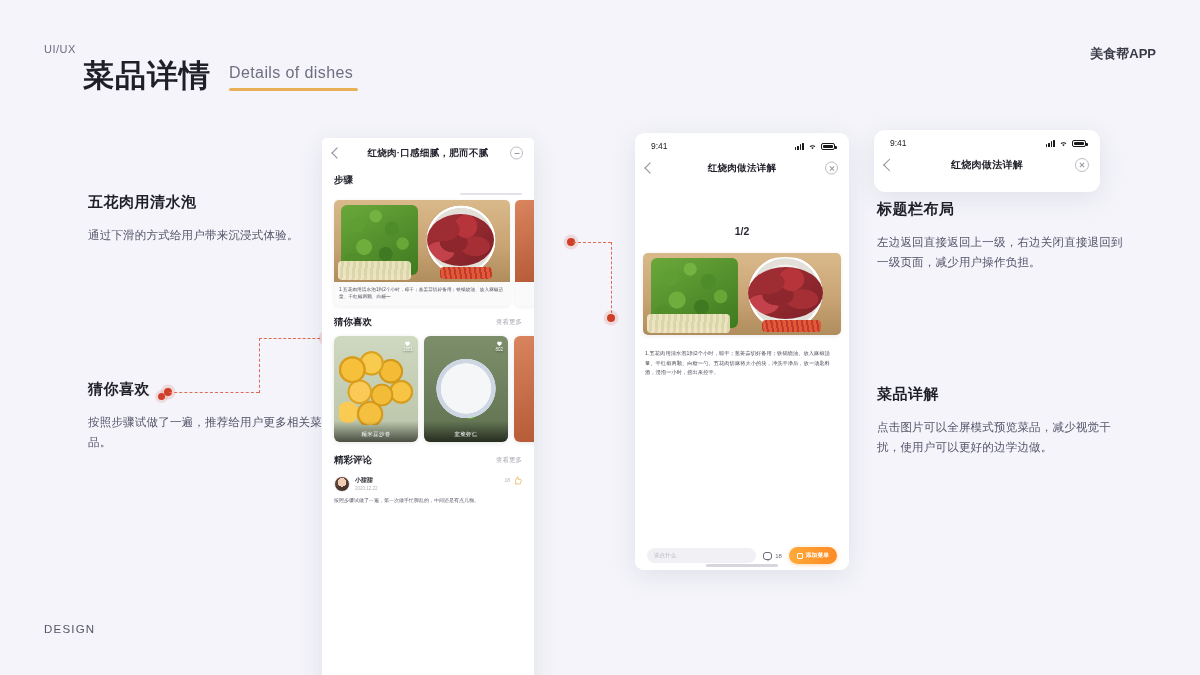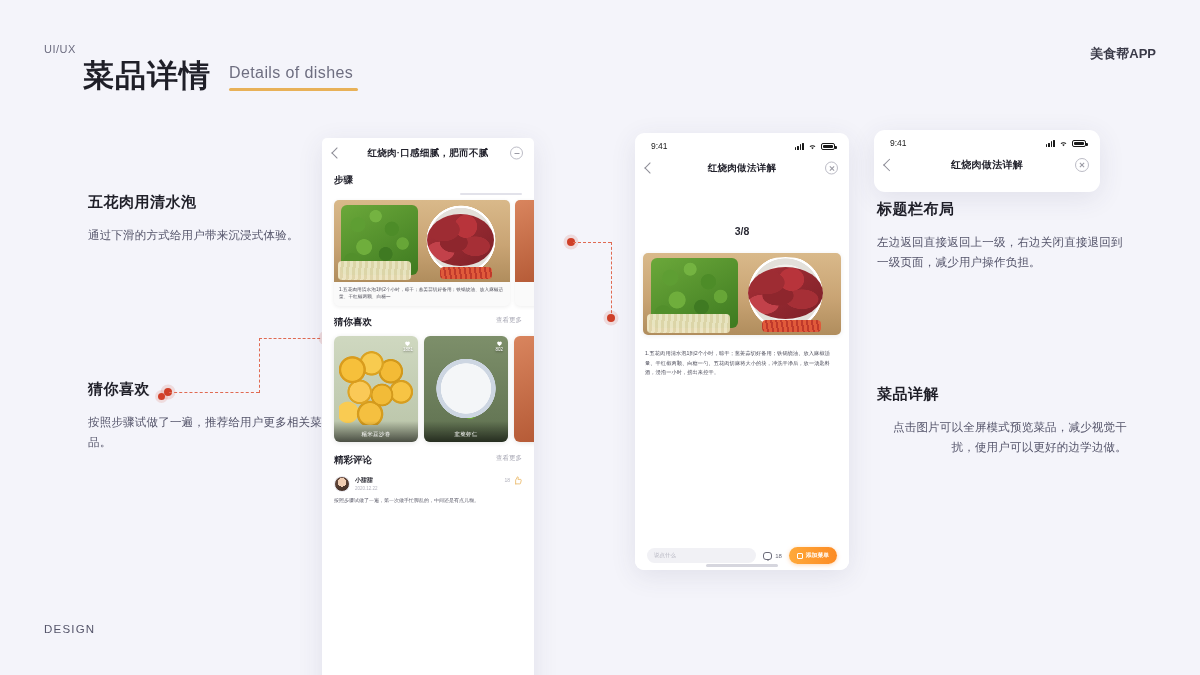--- a/index.html
+++ b/index.html
@@ -38,21 +38,21 @@
   .anno h3 {
     font-size: 15px; font-weight: 700; color: #1f1f28; letter-spacing: .5px;
     margin-bottom: 13px; white-space: nowrap;
   }
   .anno p {
     font-size: 11.5px; line-height: 1.75; color: #54546a; letter-spacing: .2px;
   }
   .anno-1 { left: 88px; top: 193px; width: 245px; }
   .anno-2 { left: 88px; top: 380px; width: 235px; }
   .anno-3 { left: 877px; top: 200px; width: 250px; }
-  .anno-4 { left: 877px; top: 385px; width: 250px; text-align: right; }
+  .anno-4 { left: 877px; top: 385px; width: 250px; }
   .anno-title-row { display: flex; align-items: center; }
   .anno-dot {
     width: 7px; height: 7px; border-radius: 50%;
     background: #d2402a; margin-left: 8px; flex: 0 0 auto;
     box-shadow: 0 0 0 3px rgba(210,64,42,.13);
   }
 
   
   .conn { position: absolute; }
   .conn .seg-h { position: absolute; height: 0; border-top: 1px dashed #e06a52; }
@@ -106,21 +106,21 @@
   .circ-icon { width: 13px; height: 13px; border-radius: 50%; border: 1px solid #bcbcc6; position: relative; }
   .circ-icon .x1, .circ-icon .x2 {
     position: absolute; left: 50%; top: 50%; width: 6px; height: 1px; background: #9a9aa4;
   }
   .circ-icon .x1 { transform: translate(-50%,-50%) rotate(45deg); }
   .circ-icon .x2 { transform: translate(-50%,-50%) rotate(-45deg); }
   .circ-icon.refresh .x1 { transform: translate(-50%,-50%) rotate(0deg); width: 5px; }
 
   
   .sec-head {
-    display: flex; justify-content: space-between;
+    display: flex; align-items: center; justify-content: space-between;
     padding: 6px 12px 4px;
   }
   .sec-title { font-size: 9.5px; font-weight: 700; color: #22222c; }
   .sec-more { font-size: 6.5px; color: #a8a8b4; }
   .scrollhint { height: 2px; background: #e2e2ea; border-radius: 1px; width: 62px; margin: 2px 12px 5px auto; }
 
   
   .strip { display: flex; gap: 5px; padding: 0 0 0 12px; }
   .step-card {
     flex: 0 0 auto; border-radius: 5px; overflow: hidden; background: #fafafa;
@@ -468,21 +468,21 @@
       </div>
       <div class="nav-title">红烧肉做法详解</div>
       <div class="nav-right">
         <div class="circ-icon">
             <span class="x1"></span>
             <span class="x2"></span>
           </div>
       </div>
     </div>
 
-    <div class="pager">3/8</div>
+    <div class="pager">1/2</div>
 
     <div class="bigphoto">
       <div class="photo p-board">
         <div class="p-greens"></div>
         <div class="p-plate">
             <div class="p-meat"></div>
           </div>
         <div class="p-garlic"></div>
         <div class="p-chili"></div>
       </div>

